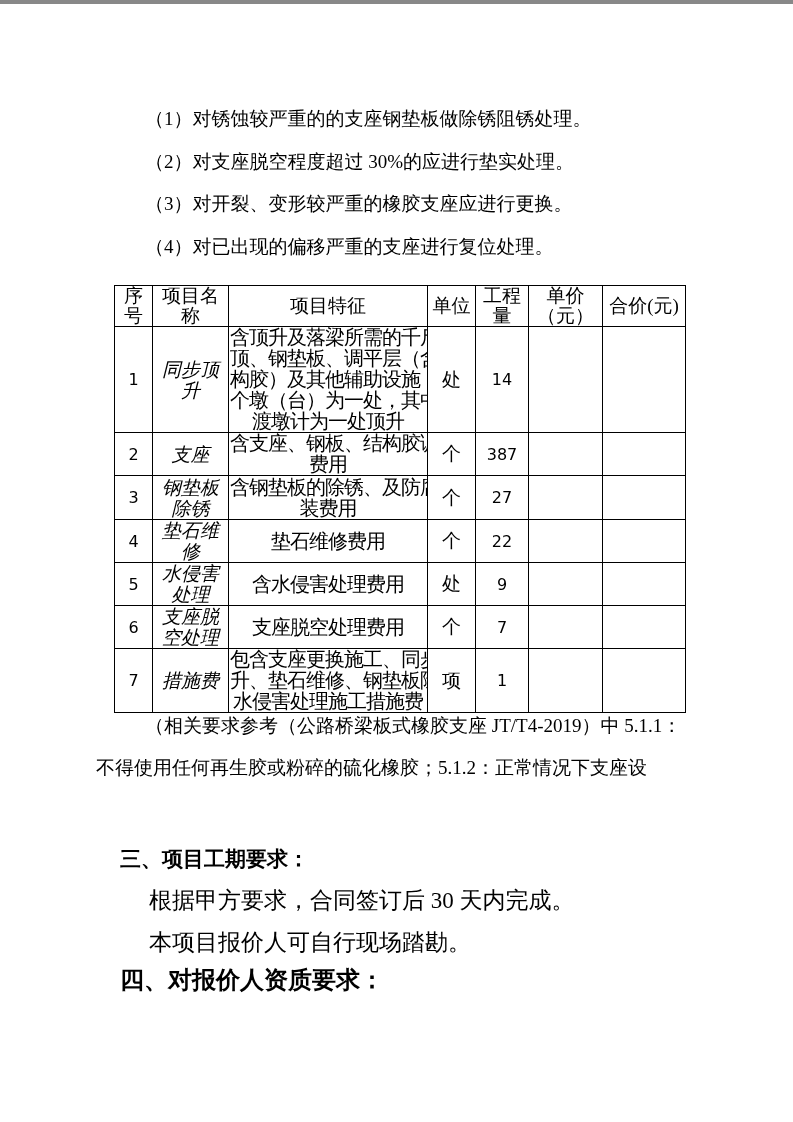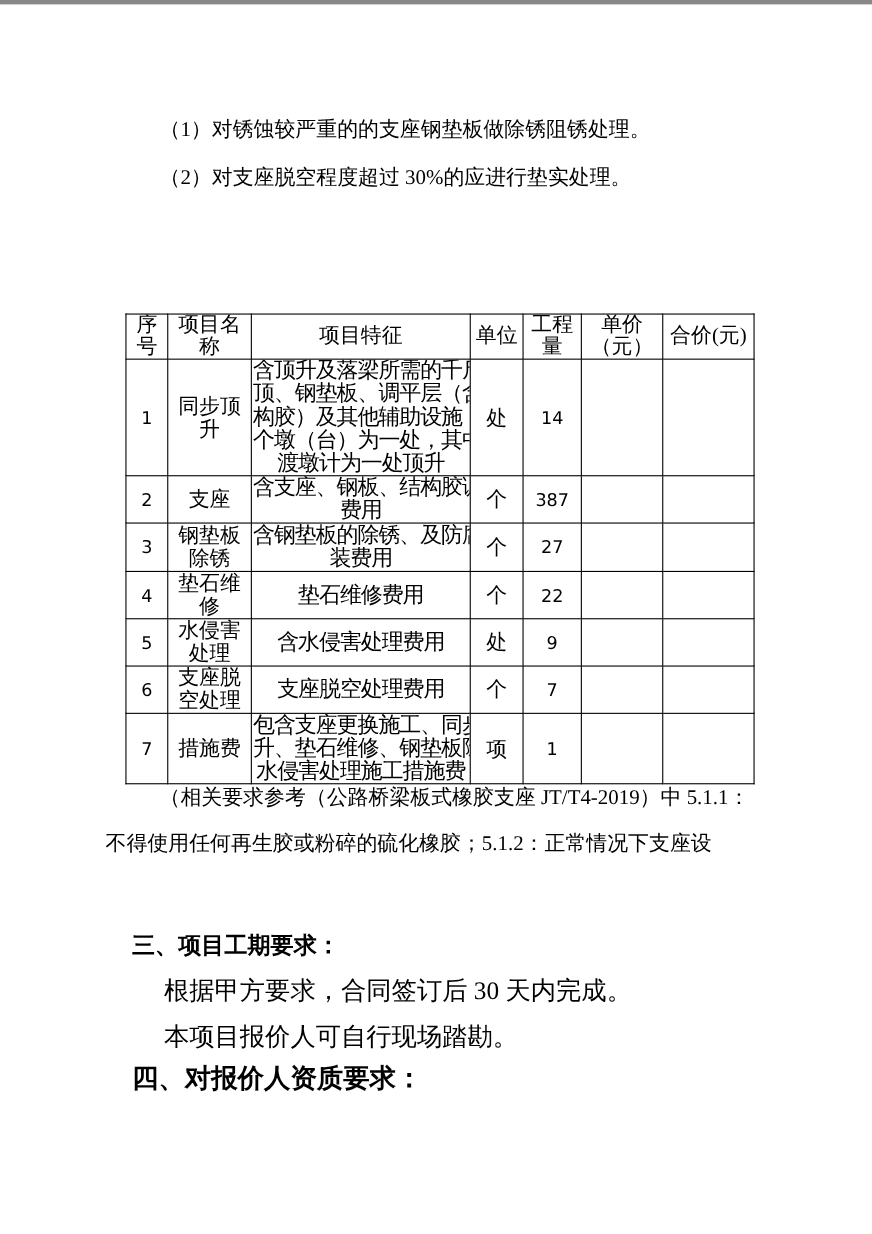--- a/index.html
+++ b/index.html
@@ -23,21 +23,21 @@
     border-collapse:collapse;
   }
   .quote-table th, .quote-table td {
     border:1px solid #000000;
     padding:0 1px;
     text-align:center; vertical-align:middle;
     font-weight:normal;
     overflow:hidden;
   }
   .quote-table th { font-size:19px; line-height:20px; white-space:pre-line; }
-  .c-name { font-size:19px; line-height:21px; white-space:pre-line; }
+  .c-name { font-size:19px; line-height:21px; white-space:pre-line;font-style:italic; }
   .c-feat { font-size:20px; line-height:21px; letter-spacing:-1px; white-space:pre; }
   .c-unit { font-size:19px; }
   .c-no, .c-qty {
     font-family:"DejaVu Sans","Liberation Sans",sans-serif;
     font-size:16px; font-weight:600;
   }
 
   
   .note { position:absolute; top:701px; left:96px; right:94px; }
   .note .line { font-size:19px; line-height:42px; white-space:nowrap; }
@@ -55,20 +55,22 @@
   .s3body .para { font-size:23px; line-height:42px; text-indent:53px; white-space:nowrap; }
 </style>
 </head>
 <body>
 
 <div class="page">
 
   <div class="items">
     <div class="item">（1）对锈蚀较严重的的支座钢垫板做除锈阻锈处理。</div>
     <div class="item">（2）对支座脱空程度超过 30%的应进行垫实处理。</div>
+    <div class="item">（3）对开裂、变形较严重的橡胶支座应进行更换。</div>
+    <div class="item">（4）对已出现的偏移严重的支座进行复位处理。</div>
   </div>
 
   <table class="quote-table">
     <colgroup>
       <col style="width:38px">
         <col style="width:76px">
         <col style="width:199px">
       <col style="width:48px">
         <col style="width:53px">
         <col style="width:74px">

